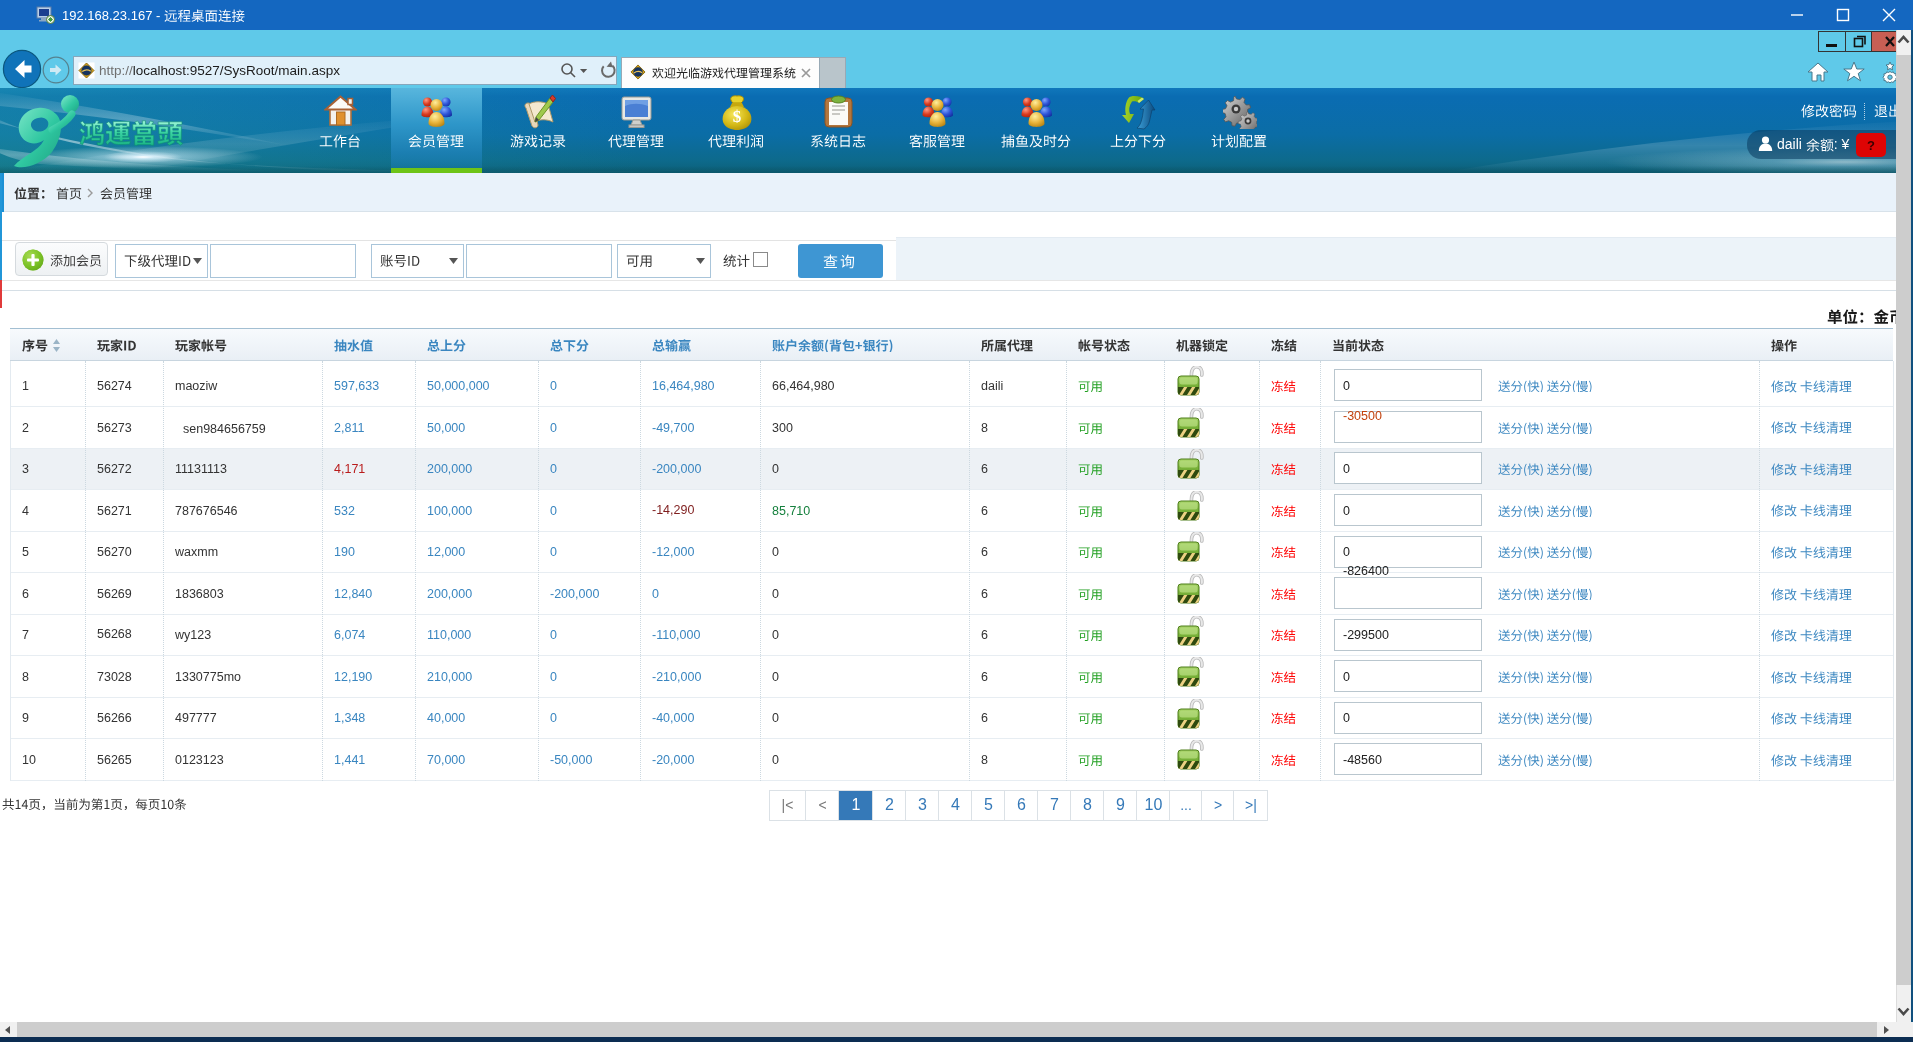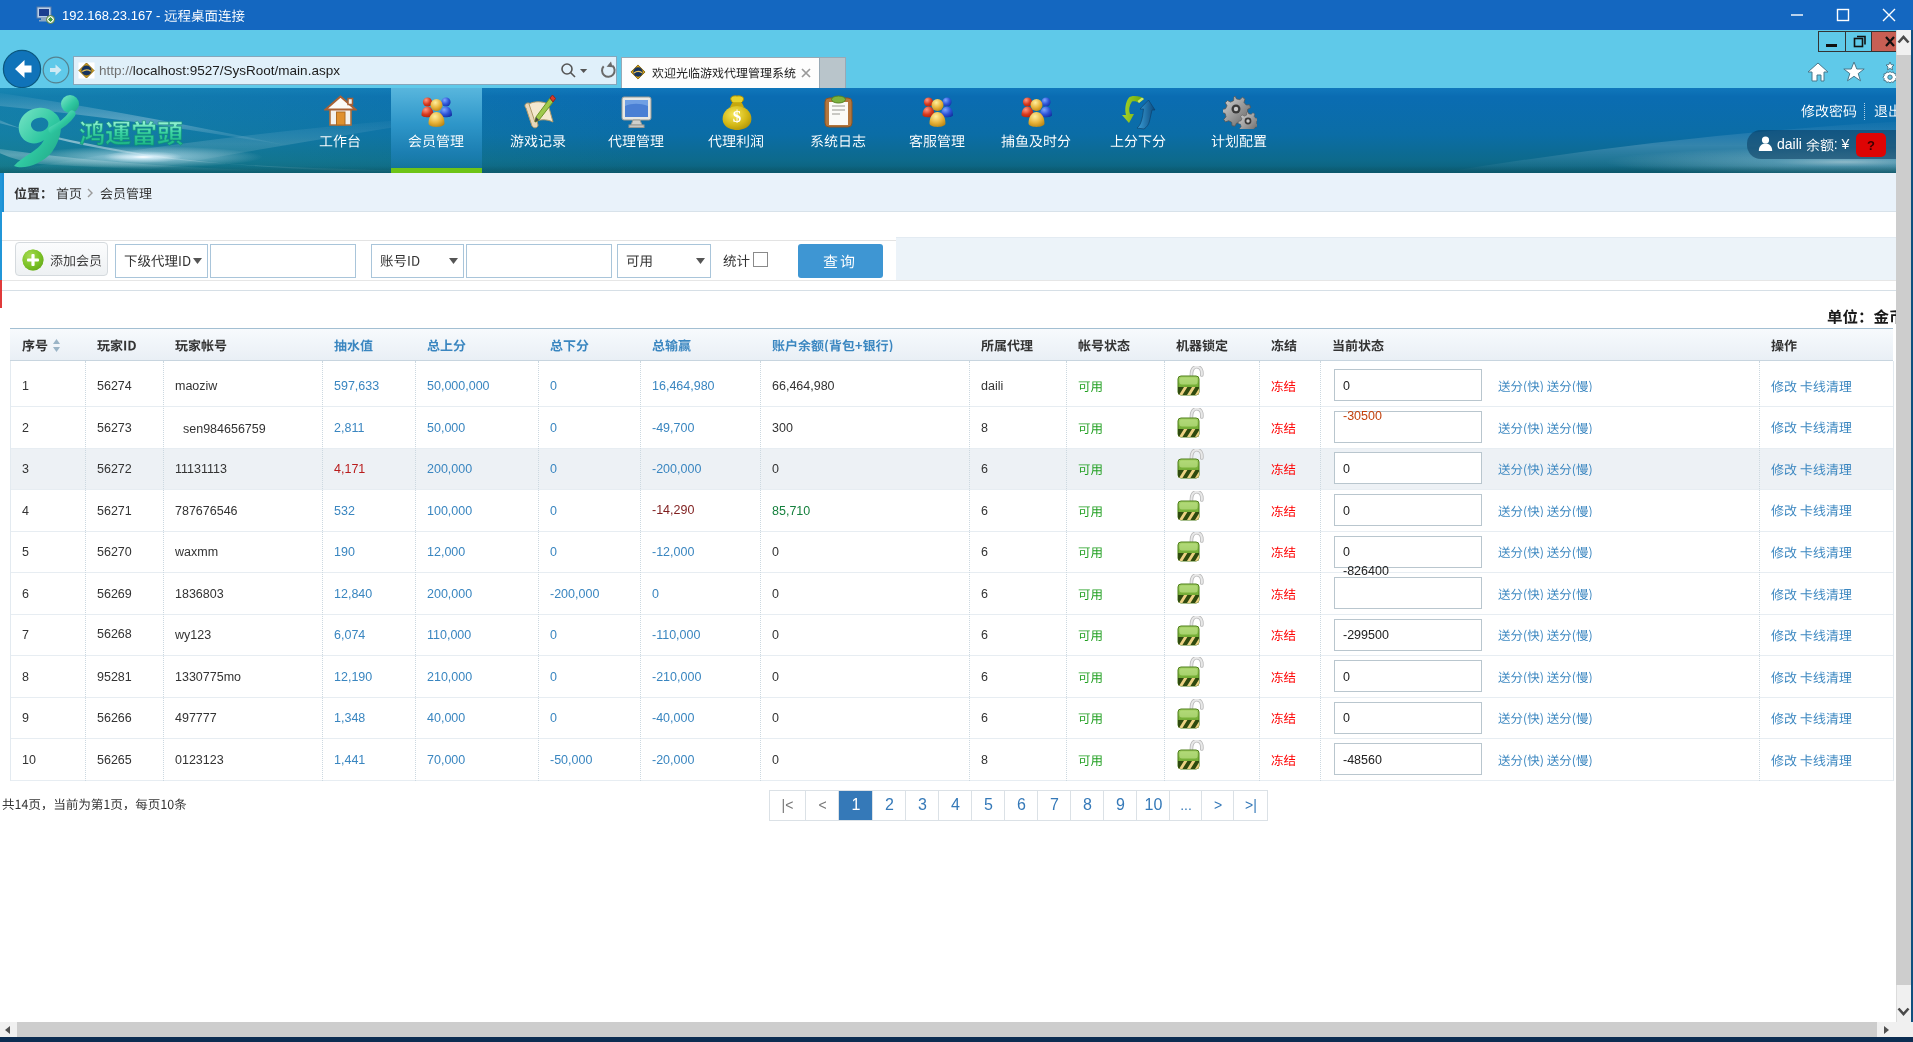--- a/index.html
+++ b/index.html
@@ -1127,21 +1127,21 @@
     </svg></div>
 <div class="ab" style="left:1771.0px;top:629.0px;line-height:0;"><svg class="cjk" style="width:80.9px;height:13.0px" viewBox="0 -880 6224 1000" fill="#3a86c0">
       <use href="#qT" x="0"></use>
       <use href="#qU" x="1000"></use>
       <use href="#qbs" x="2224"></use>
       <use href="#qbt" x="3224"></use>
       <use href="#qbu" x="4224"></use>
       <use href="#qn" x="5224"></use>
     </svg></div>
 <div class="ab" style="left:22.0px;top:669.8px;font:400 12.5px 'Liberation Sans',sans-serif;color:#333;line-height:12.5px;white-space:pre;height:14.5px;display:flex;align-items:center;"><span>8</span></div>
-<div class="ab" style="left:97.0px;top:669.8px;font:400 12.5px 'Liberation Sans',sans-serif;color:#333;line-height:12.5px;white-space:pre;height:14.5px;display:flex;align-items:center;"><span>95281</span></div>
+<div class="ab" style="left:97.0px;top:669.8px;font:400 12.5px 'Liberation Sans',sans-serif;color:#333;line-height:12.5px;white-space:pre;height:14.5px;display:flex;align-items:center;"><span>73028</span></div>
 <div class="ab" style="left:175.0px;top:669.8px;font:400 12.5px 'Liberation Sans',sans-serif;color:#333;line-height:12.5px;white-space:pre;height:14.5px;display:flex;align-items:center;"><span>1330775mo</span></div>
 <div class="ab" style="left:334.0px;top:669.8px;font:400 12.5px 'Liberation Sans',sans-serif;color:#3a86c0;line-height:12.5px;white-space:pre;height:14.5px;display:flex;align-items:center;"><span>12,190</span></div>
 <div class="ab" style="left:427.0px;top:669.8px;font:400 12.5px 'Liberation Sans',sans-serif;color:#3a86c0;line-height:12.5px;white-space:pre;height:14.5px;display:flex;align-items:center;"><span>210,000</span></div>
 <div class="ab" style="left:550.0px;top:669.8px;font:400 12.5px 'Liberation Sans',sans-serif;color:#3a86c0;line-height:12.5px;white-space:pre;height:14.5px;display:flex;align-items:center;"><span>0</span></div>
 <div class="ab" style="left:652.0px;top:669.8px;font:400 12.5px 'Liberation Sans',sans-serif;color:#3a86c0;line-height:12.5px;white-space:pre;height:14.5px;display:flex;align-items:center;"><span>-210,000</span></div>
 <div class="ab" style="left:772.0px;top:669.8px;font:400 12.5px 'Liberation Sans',sans-serif;color:#333;line-height:12.5px;white-space:pre;height:14.5px;display:flex;align-items:center;"><span>0</span></div>
 <div class="ab" style="left:981.0px;top:669.8px;font:400 12.5px 'Liberation Sans',sans-serif;color:#333;line-height:12.5px;white-space:pre;height:14.5px;display:flex;align-items:center;"><span>6</span></div>
 <div class="ab" style="left:1078.0px;top:670.8px;line-height:0;"><svg class="cjk" style="width:25.0px;height:12.5px" viewBox="0 -880 2000 1000" fill="#1e9e1e">
       <use href="#qan" x="0"></use>
       <use href="#qao" x="1000"></use>

